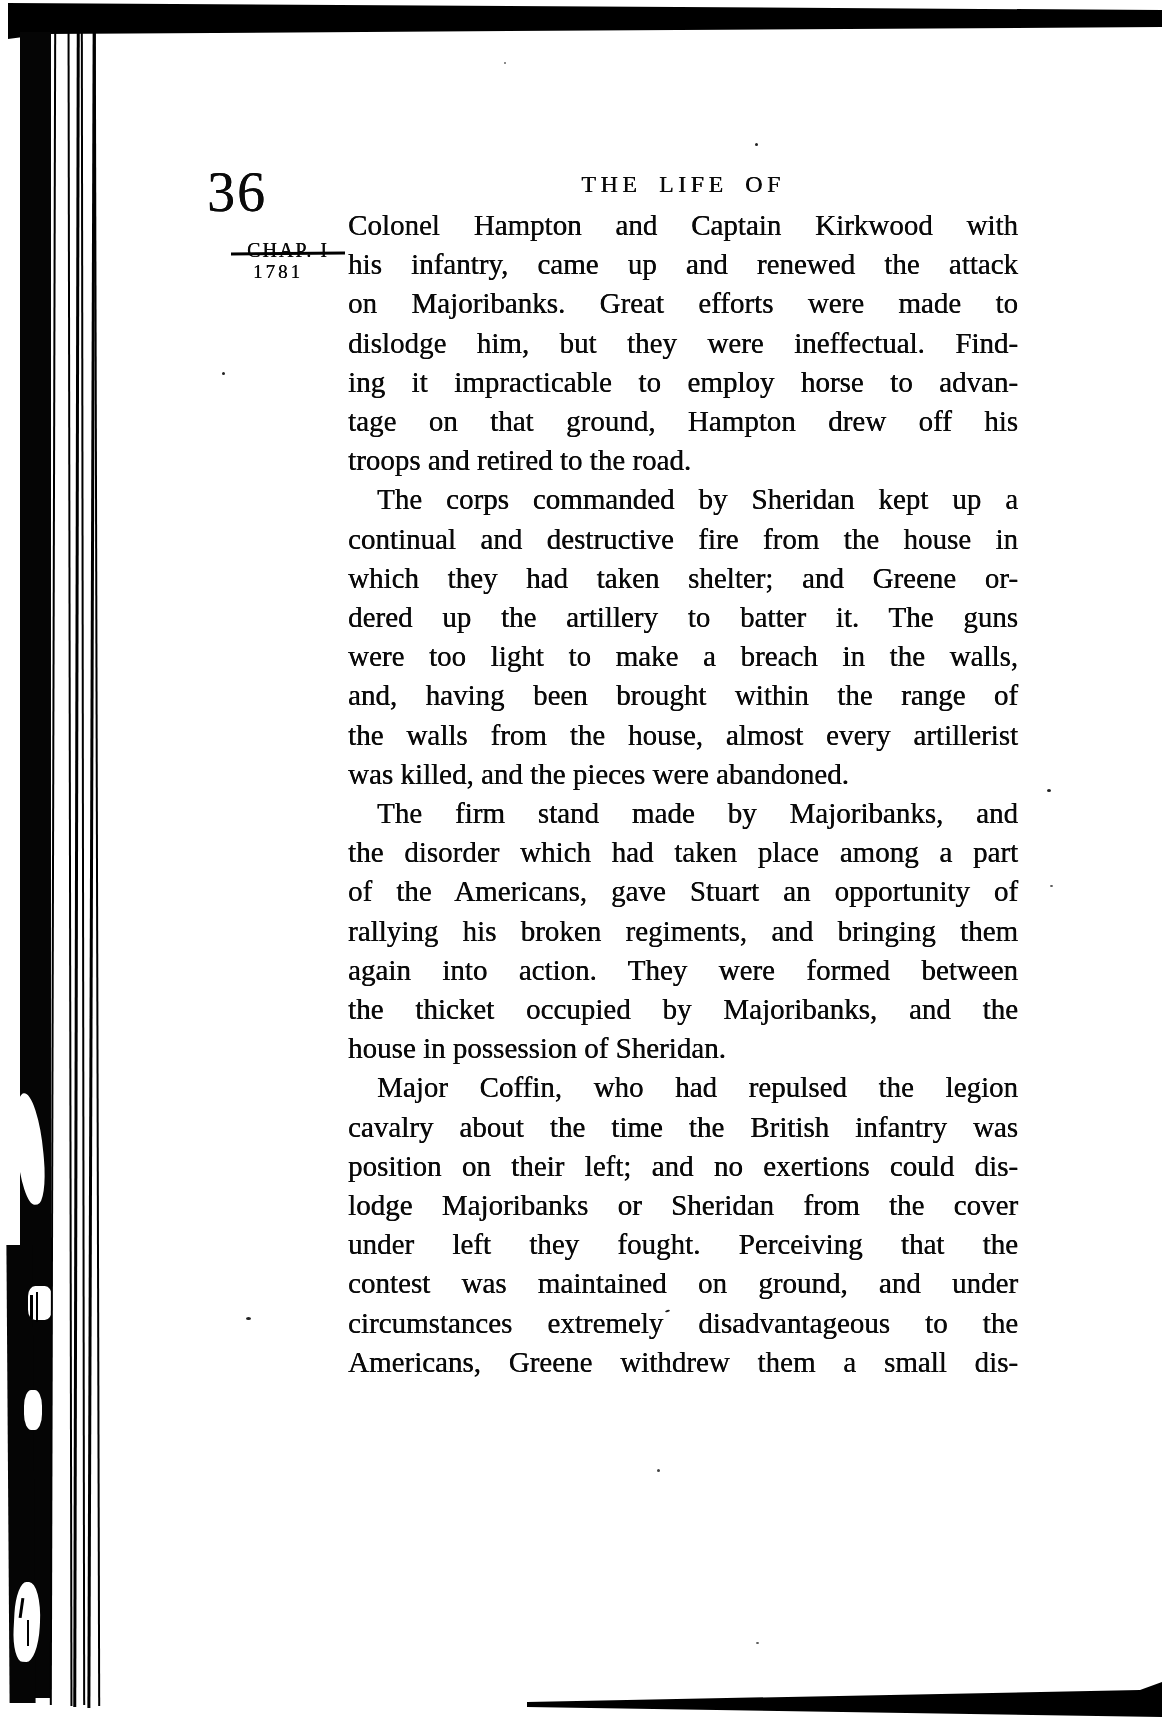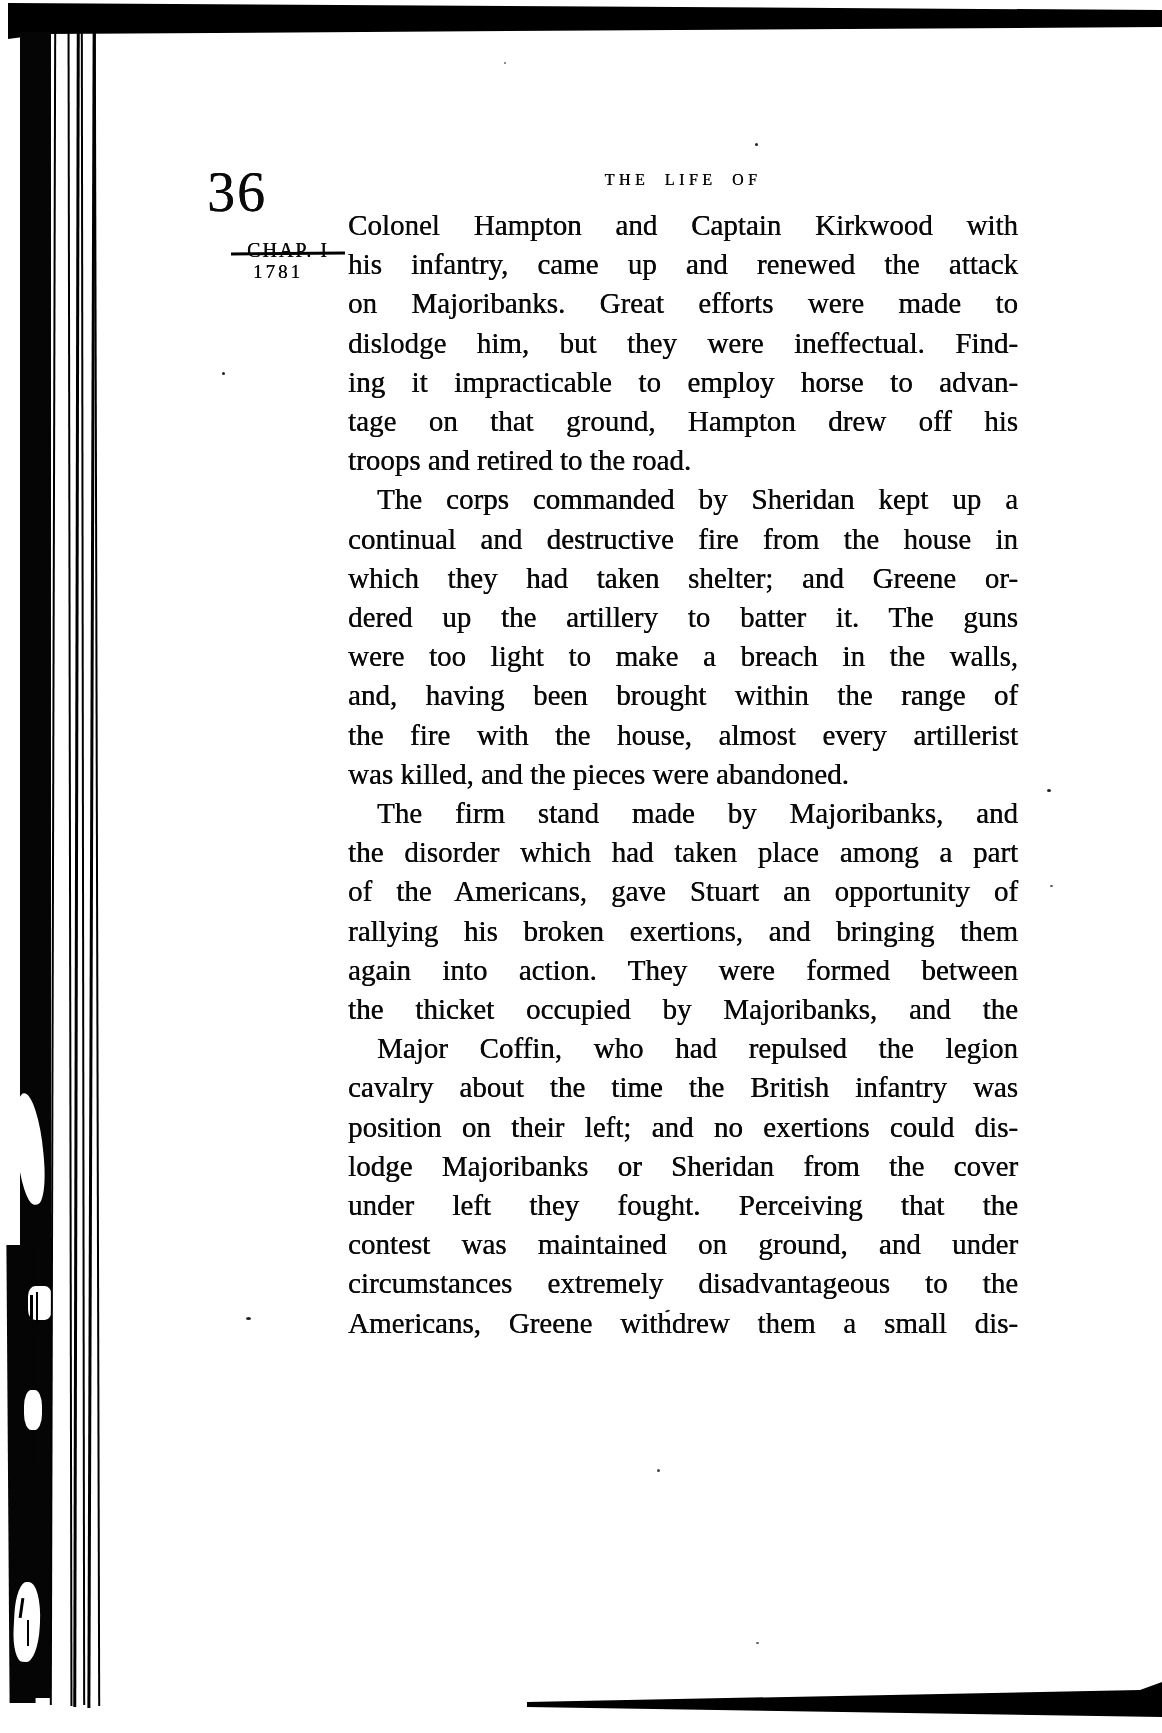--- a/index.html
+++ b/index.html
@@ -43,21 +43,21 @@
     clip-path:polygon(527px 22px,1140px 10px,1162px 2px,1162px 37px,527px 27px);
   }
   .speck{position:absolute;background:#222;border-radius:50%;}
   
   .page-text{ text-shadow:0.35px 0.25px 0 #000; }
   .page-number{
     position:absolute;left:207px;top:160px;font-size:56px;letter-spacing:2px;
   }
   .running-header{
     position:absolute;left:348px;top:171px;width:670px;text-align:center;
-    font-size:16px;letter-spacing:4.5px;word-spacing:7px;
+    font-size:24px;letter-spacing:4.5px;word-spacing:7px;
   }
   .chap-label{
     position:absolute;left:247px;top:239px;font-size:20px;letter-spacing:2px;
   }
   .chap-rule{
     position:absolute;left:231px;top:252px;width:114px;height:3px;background:#000;
     transform:rotate(-0.5deg);
   }
   .year-label{
     position:absolute;left:253px;top:261px;font-size:19px;letter-spacing:3px;
@@ -119,28 +119,29 @@
       <div class="line">dislodge him, but they were ineffectual.  Find-</div>
       <div class="line">ing it impracticable to employ horse to advan-</div>
       <div class="line">tage on that ground, Hampton drew off his</div>
       <div class="line para-end">troops and retired to the road.</div>
       <div class="line indent">The corps commanded by Sheridan kept up a</div>
       <div class="line">continual and destructive fire from the house in</div>
       <div class="line">which they had taken shelter; and Greene or-</div>
       <div class="line">dered up the artillery to batter it.  The guns</div>
       <div class="line">were too light to make a breach in the walls,</div>
       <div class="line">and, having been brought within the range of</div>
-      <div class="line">the fire with the house, almost every artillerist</div>
+      <div class="line">the walls from the house, almost every artillerist</div>
       <div class="line para-end">was killed, and the pieces were abandoned.</div>
       <div class="line indent">The firm stand made by Majoribanks, and</div>
       <div class="line">the disorder which had taken place among a part</div>
       <div class="line">of the Americans, gave Stuart an opportunity of</div>
-      <div class="line">rallying his broken exertions, and bringing them</div>
+      <div class="line">rallying his broken regiments, and bringing them</div>
       <div class="line">again into action.  They were formed between</div>
       <div class="line">the thicket occupied by Majoribanks, and the</div>
+      <div class="line para-end">house in possession of Sheridan.</div>
       <div class="line indent">Major Coffin, who had repulsed the legion</div>
       <div class="line">cavalry about the time the British infantry was</div>
       <div class="line">position on their left; and no exertions could dis-</div>
       <div class="line">lodge Majoribanks or Sheridan from the cover</div>
       <div class="line">under left they fought.  Perceiving that the</div>
       <div class="line">contest was maintained on ground, and under</div>
       <div class="line">circumstances extremely disadvantageous to the</div>
       <div class="line">Americans, Greene withdrew them a small dis-</div>
     </div>
 </main>

